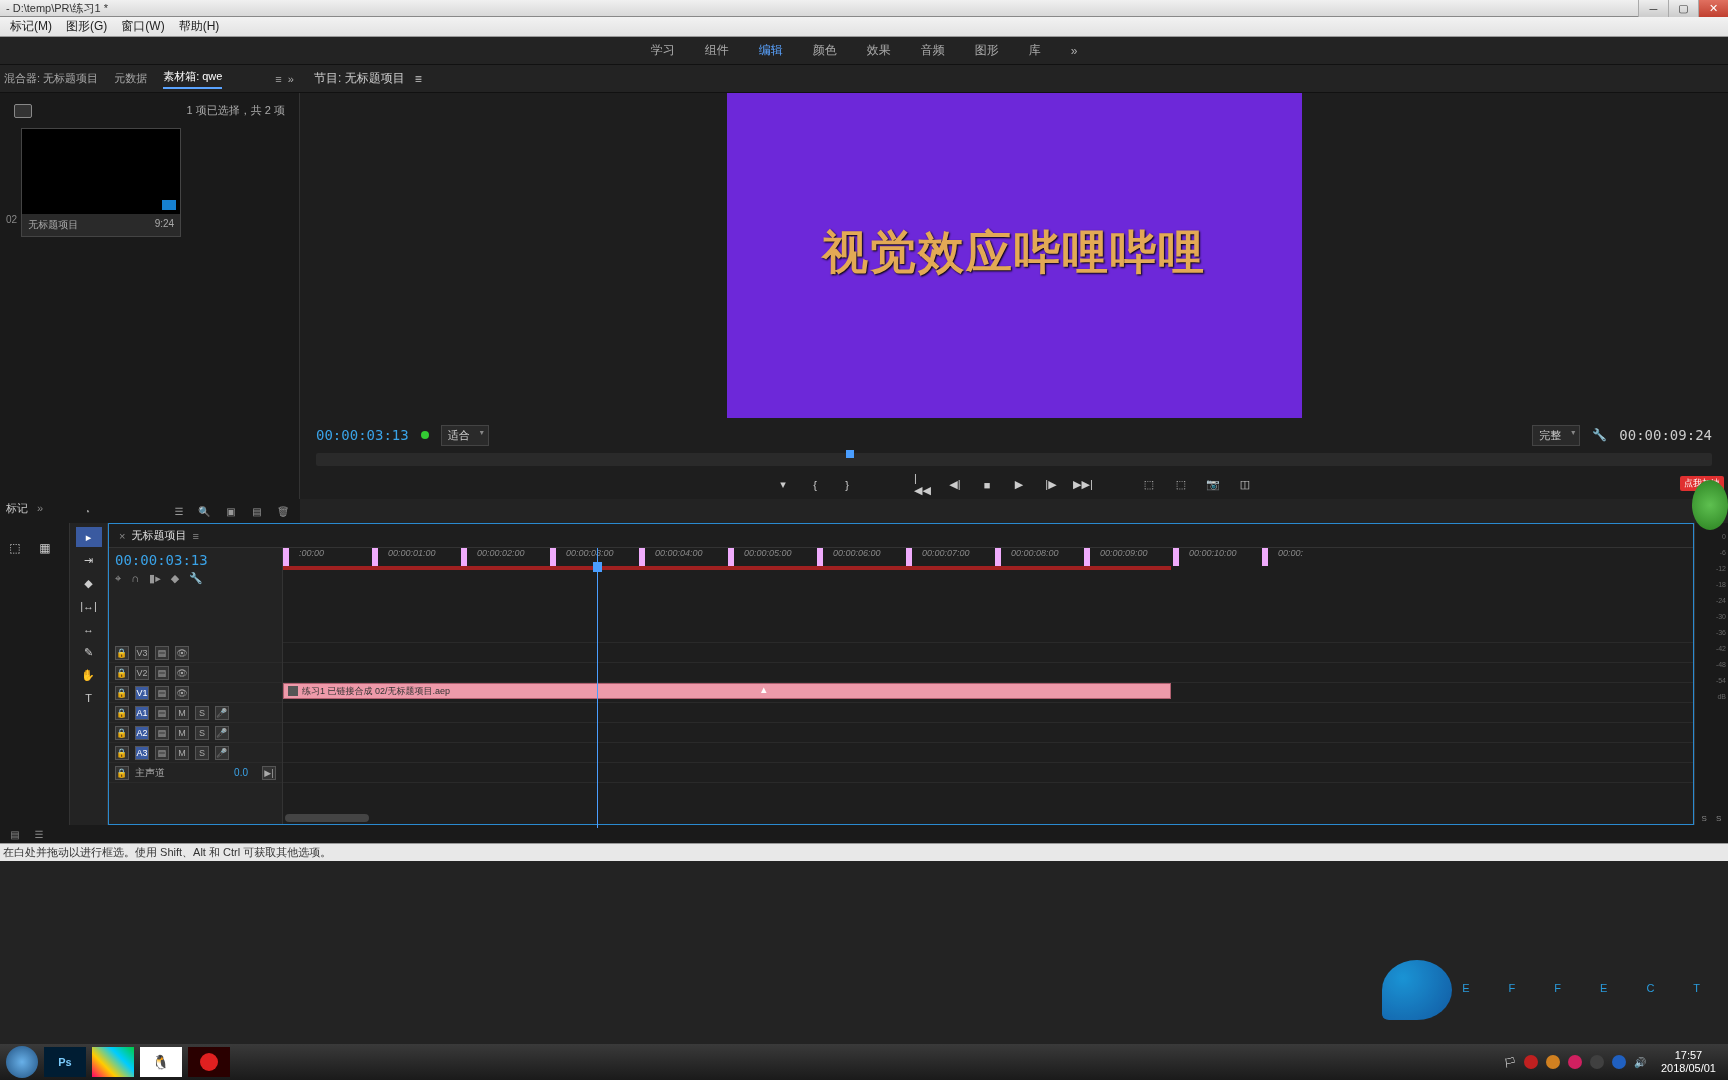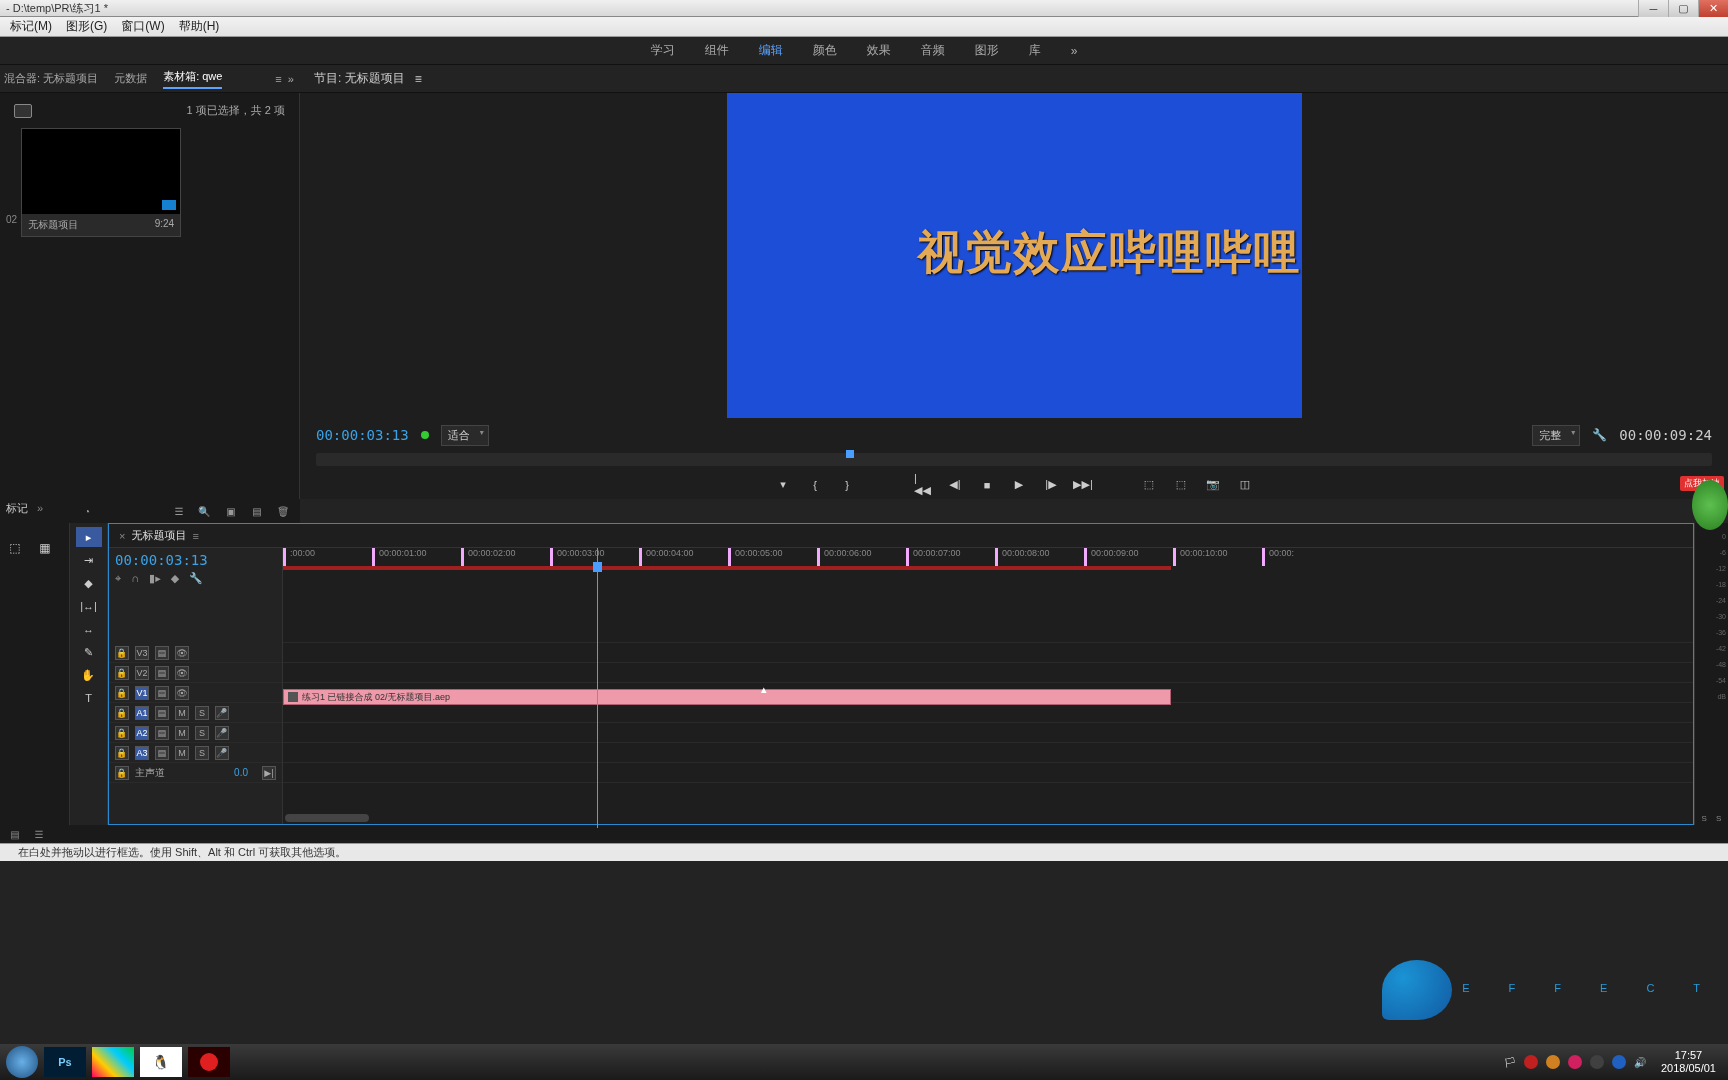--- a/index.html
+++ b/index.html
@@ -30,21 +30,21 @@
 .project-panel { width: 300px; background: #1a1a1a; border-right: 1px solid #333; padding: 6px; }
 .proj-sel-row { display: flex; justify-content: space-between; align-items: center; padding: 4px 8px 10px; color: #aaa; font-size: 11px; }
 .bin-icon { width: 18px; height: 14px; border: 1px solid #888; border-radius: 2px; background: #333; }
 .bin-item { width: 160px; background: #2a2a2a; border: 1px solid #444; padding: 0; }
 .bin-thumb { width: 100%; height: 85px; background: #000; position: relative; }
 .bin-thumb::after { content: ""; position: absolute; right: 4px; bottom: 4px; width: 14px; height: 10px; background: #1680d0; }
 .bin-label { display: flex; justify-content: space-between; padding: 4px 6px; color: #aaa; font-size: 10px; }
 
 .program-panel { flex: 1; background: #1e1e1e; display: flex; flex-direction: column; }
 .video-area { flex: 1; display: flex; align-items: center; justify-content: center; }
-.video-frame { width: 575px; height: 325px; background: #1d4ed8; display: flex; flex-direction: column; align-items: flex-end; justify-content: center; }
+.video-frame { width: 575px; height: 325px; background: #6d28d9; display: flex; flex-direction: column; align-items: center; justify-content: center; }
 .vt1 { font-family: "KaiTi","STKaiti",serif; font-size: 46px; font-weight: bold; color: #e3a955; text-shadow: 1px 1px 2px #000; margin-bottom: 6px; letter-spacing: 2px; }
 .vt2 { font-family: "KaiTi","STKaiti",serif; font-size: 30px; font-weight: bold; color: #e3a955; text-shadow: 1px 1px 2px #000; letter-spacing: 1px; }
 
 .prog-controls { height: 36px; display: flex; align-items: center; padding: 0 16px; gap: 12px; }
 .timecode { color: #3aa3e8; font-size: 14px; font-family: monospace; }
 .green-dot { width: 8px; height: 8px; border-radius: 50%; background: #3c3; }
 .dropdown { background: #2a2a2a; color: #ccc; font-size: 11px; padding: 2px 18px 2px 6px; border: 1px solid #444; position: relative; cursor: pointer; }
 .dropdown::after { content: "▾"; position: absolute; right: 4px; font-size: 8px; color: #888; }
 .spacer { flex: 1; }
 .wrench { color: #999; font-size: 12px; }
@@ -67,53 +67,53 @@
 .timeline-panel { flex: 1; background: #1e1e1e; border: 1px solid #2a8ad0; display: flex; flex-direction: column; }
 .tl-header { height: 24px; display: flex; align-items: center; padding: 0 10px; gap: 6px; border-bottom: 1px solid #333; }
 .tl-time-row { height: 40px; display: flex; }
 .tl-track-headers { width: 174px; background: #232323; border-right: 1px solid #333; padding: 4px 6px; }
 .tl-tc { color: #3aa3e8; font-size: 14px; font-family: monospace; }
 .tl-snap-row { display: flex; gap: 10px; margin-top: 4px; color: #999; }
 .tl-snap-row span { cursor: pointer; font-size: 11px; }
 
 .tl-ruler { flex: 1; position: relative; background: #1e1e1e; }
 .ruler-ticks { position: absolute; top: 0; left: 0; right: 0; height: 18px; display: flex; font-size: 9px; color: #888; }
-.rtick { width: 89px; border-left: 3px solid #f0abfc; padding-left: 4px; }
+.rtick { width: 89px; border-left: 6px solid #f0abfc; padding-left: 10px; font-style: italic; }
 .work-area-bar { position: absolute; top: 18px; left: 0; width: 888px; height: 4px; background: #a02020; }
 .playhead { position: absolute; top: 0; left: 314px; width: 1px; height: 280px; background: #4a9eff; }
 .playhead::before { content: ""; position: absolute; top: 14px; left: -4px; width: 9px; height: 10px; background: #4a9eff; }
 
 .tl-tracks { display: flex; flex: 1; overflow: hidden; }
 .track-headers-col { width: 174px; background: #232323; border-right: 1px solid #333; }
 .trk-row { height: 20px; display: flex; align-items: center; gap: 6px; padding: 0 6px; border-bottom: 1px solid #2a2a2a; font-size: 10px; color: #aaa; }
 .trk-btn { width: 14px; height: 14px; background: #333; display: flex; align-items: center; justify-content: center; cursor: pointer; font-size: 9px; border: 1px solid #555; }
 .trk-btn.on { background: #3a5aa0; color: #fff; }
 .trk-space { height: 55px; }
 
 .tracks-content { flex: 1; position: relative; background: #1e1e1e; }
 .track-lane { height: 20px; border-bottom: 1px solid #2a2a2a; position: relative; }
 .track-lane.gap { height: 55px; }
-.clip { position: absolute; top: 6px; left: 0; width: 888px; height: 16px; background: #ee9aaa; border: 1px solid #b06070; display: flex; align-items: center; padding-left: 4px; font-size: 9px; color: #333; }
+.clip { position: absolute; top: 0; left: 0; width: 888px; height: 16px; background: #ee9aaa; border: 1px solid #b06070; display: flex; align-items: center; padding-left: 4px; font-size: 9px; color: #333; }
 .clip-fx { width: 10px; height: 10px; background: #555; margin-right: 4px; }
 
 .audio-meters { width: 34px; background: #1a1a1a; border-left: 1px solid #333; position: relative; }
 .meter-scale { position: absolute; right: 2px; top: 6px; font-size: 7px; color: #666; line-height: 16px; text-align: right; }
 
 
 .watermark { position: absolute; right: 10px; bottom: 60px; display: flex; align-items: center; gap: 10px; opacity: 0.9; pointer-events: none; }
 .wm-logo { width: 70px; height: 60px; background: radial-gradient(circle at 30% 30%, #1aa0e8, #1060b0); border-radius: 50% 50% 50% 10%; position: relative; }
 .wm-text { color: #2aa8f0; font-size: 34px; letter-spacing: 8px; font-weight: 300; }
 .wm-sub { color: #2aa8f0; font-size: 11px; letter-spacing: 18px; margin-top: -4px; }
 
 
 .float-badge { position: absolute; right: 0; top: 480px; width: 36px; height: 50px; background: radial-gradient(circle,#5ec050,#2a8020); border-radius: 50%; display: flex; align-items: center; justify-content: center; color: #fff; font-size: 10px; }
 .float-label { position: absolute; right: 4px; top: 476px; background: #e03030; color: #fff; font-size: 9px; padding: 1px 4px; border-radius: 2px; }
 
 
-.status-bar { background: #e8e8e8; height: 18px; color: #333; font-size: 11px; display: flex; align-items: center; padding: 0 18px; border-top: 1px solid #999; }
+.status-bar { background: #e8e8e8; height: 18px; color: #333; font-size: 11px; display: flex; align-items: center; padding: 0 3px; border-top: 1px solid #999; }
 
 
 .taskbar { position: absolute; bottom: 0; left: 0; right: 0; height: 36px; background: linear-gradient(to bottom,#3a3a3a,#1a1a1a); display: flex; align-items: center; padding: 0 6px; gap: 6px; }
 .tb-btn { width: 42px; height: 30px; background: rgba(255,255,255,0.04); border-radius: 0; display: flex; align-items: center; justify-content: center; cursor: pointer; font-size: 14px; }
 .tb-btn.start { background: radial-gradient(circle,#68b0e8,#205080); border-radius: 50%; width: 32px; height: 32px; }
 .tb-btn.ps { background: #001d33; color: #7acafa; font-weight: bold; font-size: 11px; }
 .tb-btn.huya { background: linear-gradient(45deg,#f06,#fc0,#0cf,#0c4); }
 .tb-btn.qq { background: #fff; color: #000; }
 .tb-btn.rec { background: #2a0000; }
 .rec-dot { width: 18px; height: 18px; border-radius: 50%; background: #e02020; }

